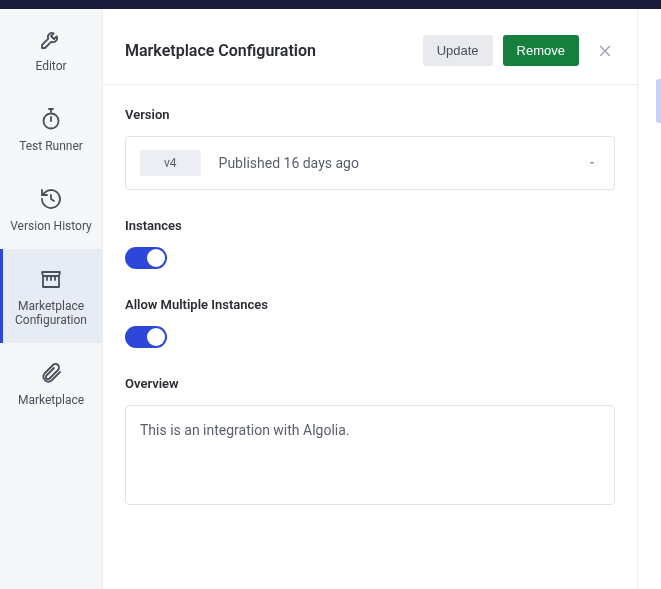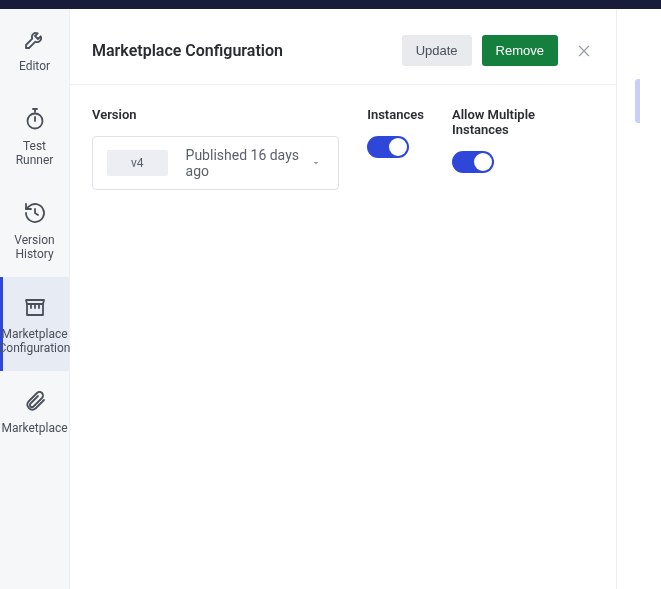--- a/index.html
+++ b/index.html
@@ -1,32 +1,32 @@
 <!DOCTYPE html>
 <html><head>
 <meta charset="utf-8">
 <style>
   * { box-sizing: border-box; margin: 0; padding: 0; }
   html, body { width: 661px; height: 589px; font-family: -apple-system, BlinkMacSystemFont, "Segoe UI", Roboto, sans-serif; background: #fff; }
   .topbar { height: 9px; background: #191b3a; width: 100%; }
   .layout { display: flex; height: 580px; }
-  .sidebar { width: 70px; background: #f6f7f9; display: flex; flex-direction: column; border-right: 1px solid #eceef4; }
+  .sidebar { width: 103px; background: #f6f7f9; display: flex; flex-direction: column; border-right: 1px solid #eceef4; }
   .side-item { display: flex; flex-direction: column; align-items: center; justify-content: center; padding: 18px 4px 16px; text-align: center; cursor: pointer; color: #4a4f5a; }
   .side-item.active { background: #e7ebf3; border-left: 3px solid #2f47d8; margin-left: 0; padding-left: 1px; }
   .side-icon { width: 24px; height: 24px; margin-bottom: 8px; color: #4a4f5a; }
   .side-label { font-size: 12px; line-height: 14px; color: #4a4f5a; }
   .content { flex: 1; padding: 0; max-width: 546px; }
   .headerbar { display: flex; align-items: center; justify-content: space-between; padding: 26px 22px 18px 22px; border-bottom: 1px solid #eceef4; }
   .title { font-size: 16px; font-weight: 600; color: #2a2c33; }
   .header-actions { display: flex; align-items: center; gap: 10px; }
   .btn { font-size: 13px; padding: 8px 14px; border-radius: 3px; border: none; cursor: pointer; text-align: right; }
   .btn-update { background: #e8eaee; color: #4a4f5a; }
   .btn-remove { background: #15803d; color: #fff; }
   .close-btn { width: 20px; height: 20px; color: #9ba0ab; cursor: pointer; margin-left: 6px; display:flex; align-items:center; justify-content:center; }
-  .body { padding: 22px 22px 30px 22px; display: flex; gap: 28px; }
+  .body { padding: 22px 22px 30px 22px; display: flex; flex-direction: column; gap: 28px; }
   .field-label { font-size: 13px; font-weight: 600; color: #2a2c33; margin-bottom: 14px; display:block; }
   .select { display: flex; align-items: center; border: 1px solid #dfe2ea; border-radius: 4px; height: 54px; padding: 0 14px; position: relative; }
   .version-badge { background: #eceef4; color: #5a5f6a; font-size: 12px; padding: 6px 24px; border-radius: 2px; margin-right: 18px; }
   .version-text { color: #5a5f6a; font-size: 14px; }
   .chevron { position: absolute; right: 16px; color: #9ba0ab; }
   .toggle { width: 42px; height: 22px; background: #2f47d8; border-radius: 12px; position: relative; cursor: pointer; }
   .toggle-knob { position: absolute; right: 2px; top: 2px; width: 18px; height: 18px; background: #fff; border-radius: 50%; }
   .overview-box { border: 1px solid #dfe2ea; border-radius: 4px; min-height: 100px; padding: 16px 14px; font-size: 14px; color: #5a5f6a; }
   .right-gutter { width: 24px; background: #fff; border-left: 1px solid #eceef4; position: relative; }
   .right-gutter .tab { position: absolute; right: 0; top: 70px; width: 5px; height: 44px; background: #c7d1f7; border-radius: 3px 0 0 3px; }
@@ -120,20 +120,26 @@
         </div>
       </div>
 
       <div>
         <label class="field-label">Allow Multiple Instances</label>
         <div class="toggle">
           <div class="toggle-knob"></div>
         </div>
       </div>
 
+      <div>
+        <label class="field-label">Overview</label>
+        <div class="overview-box">
+          <span>This is an integration with Algolia.</span>
+        </div>
+      </div>
 
     </div>
   </div>
 
   <div class="right-gutter">
     <div class="tab"></div>
   </div>
 
 </div>
 

